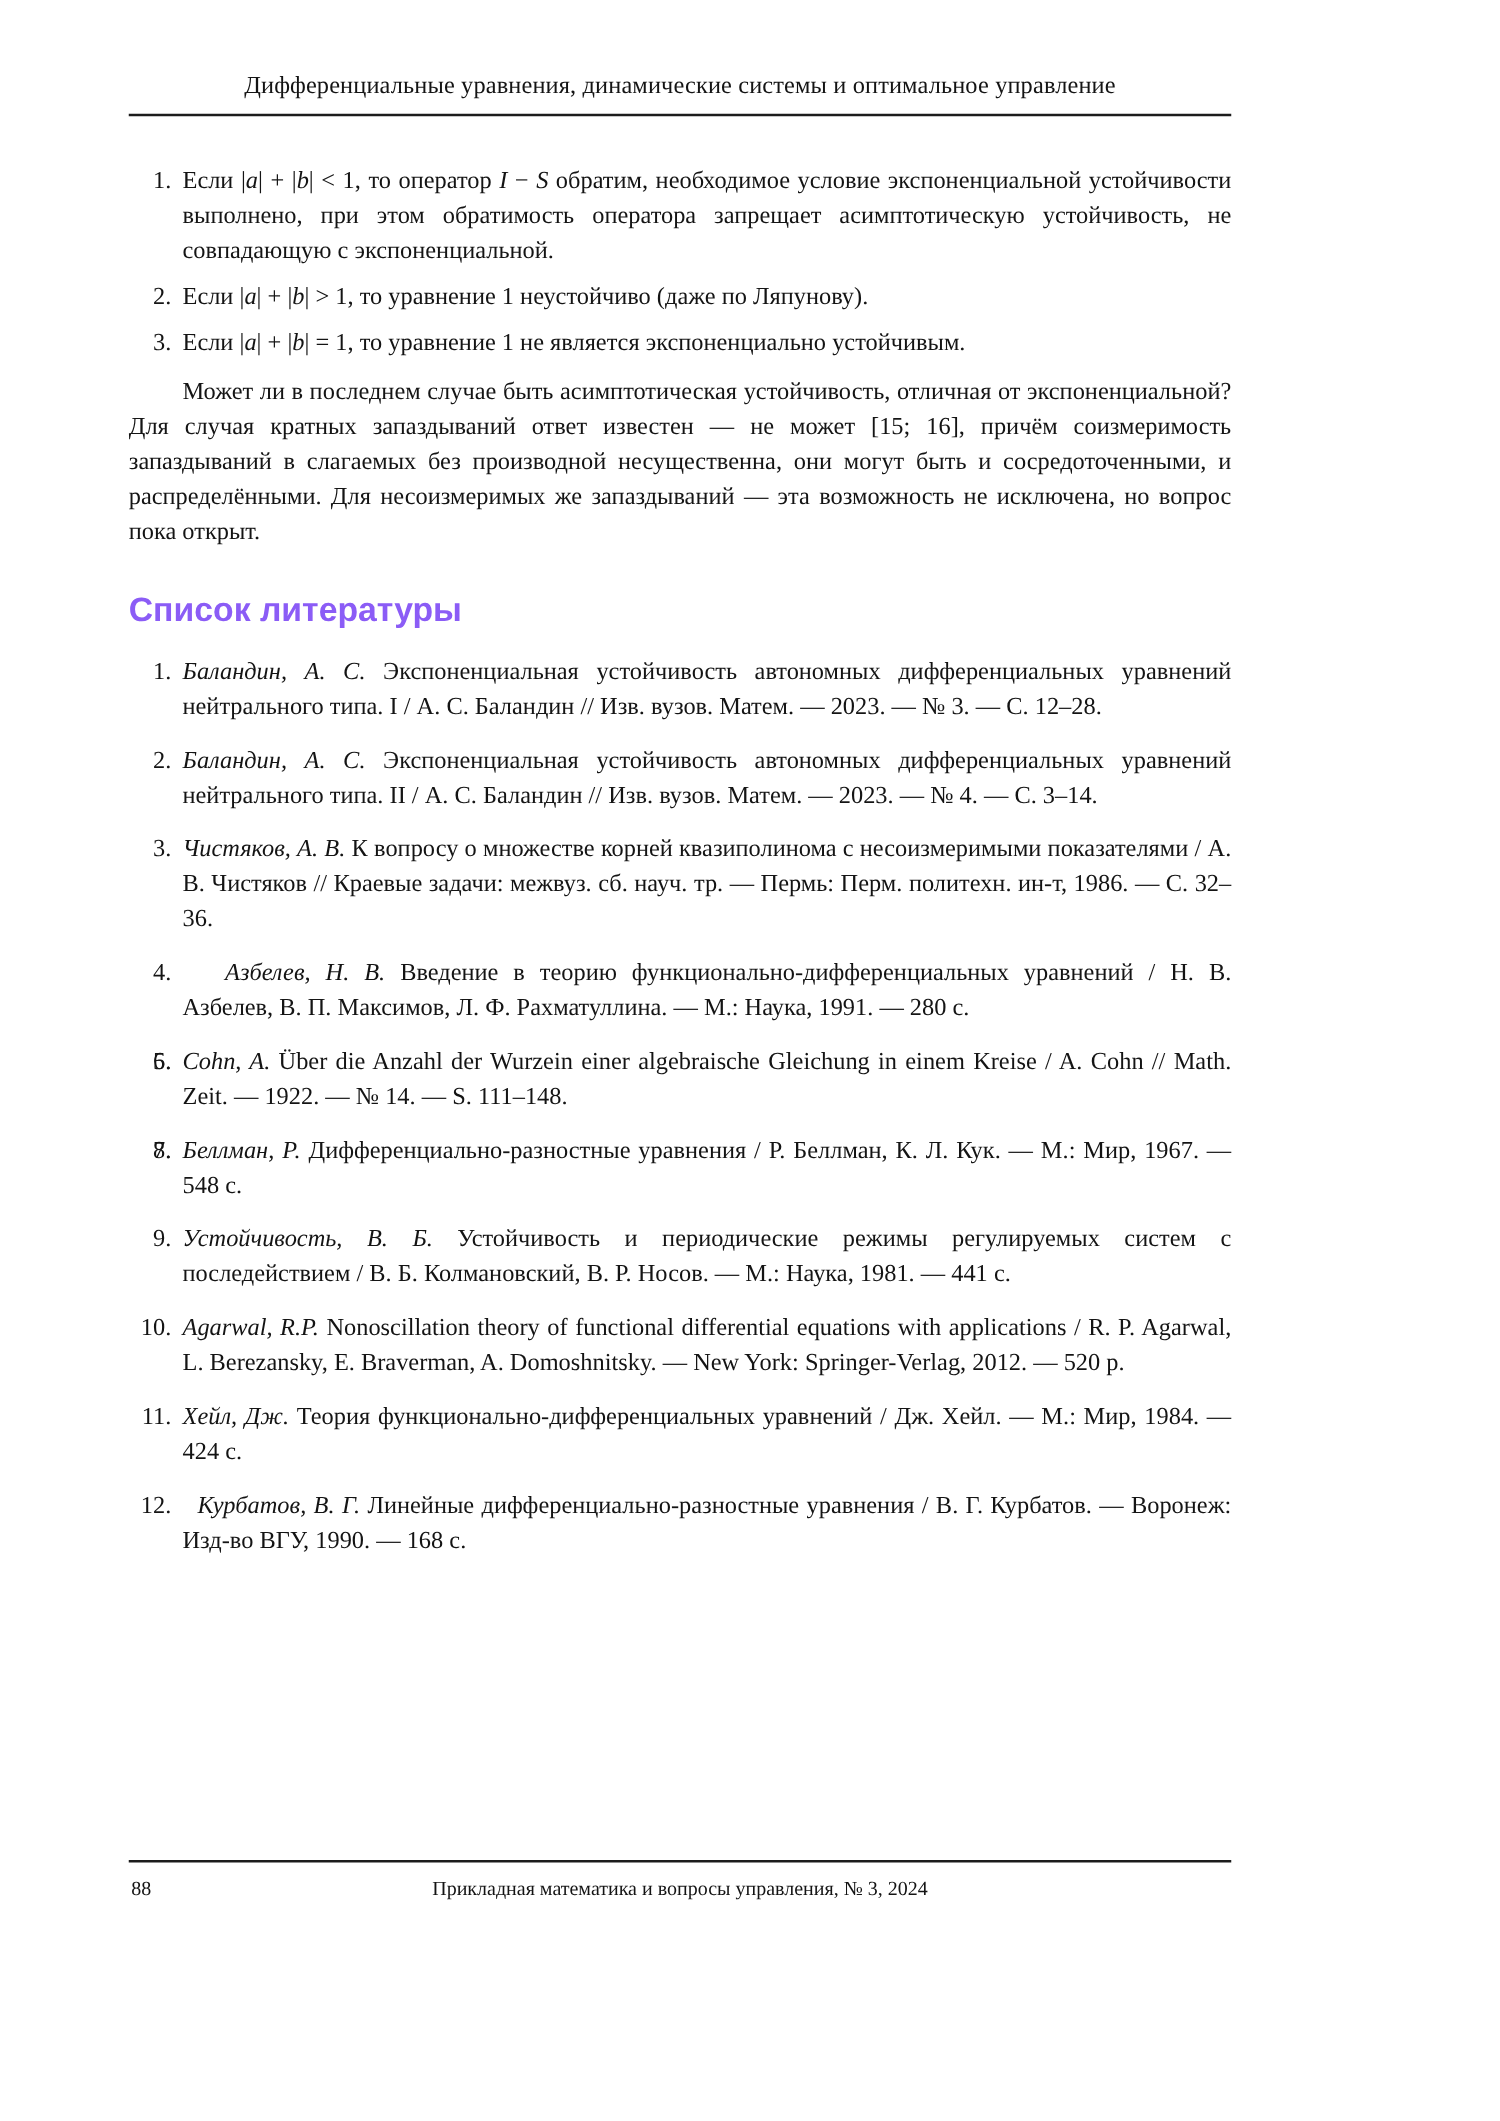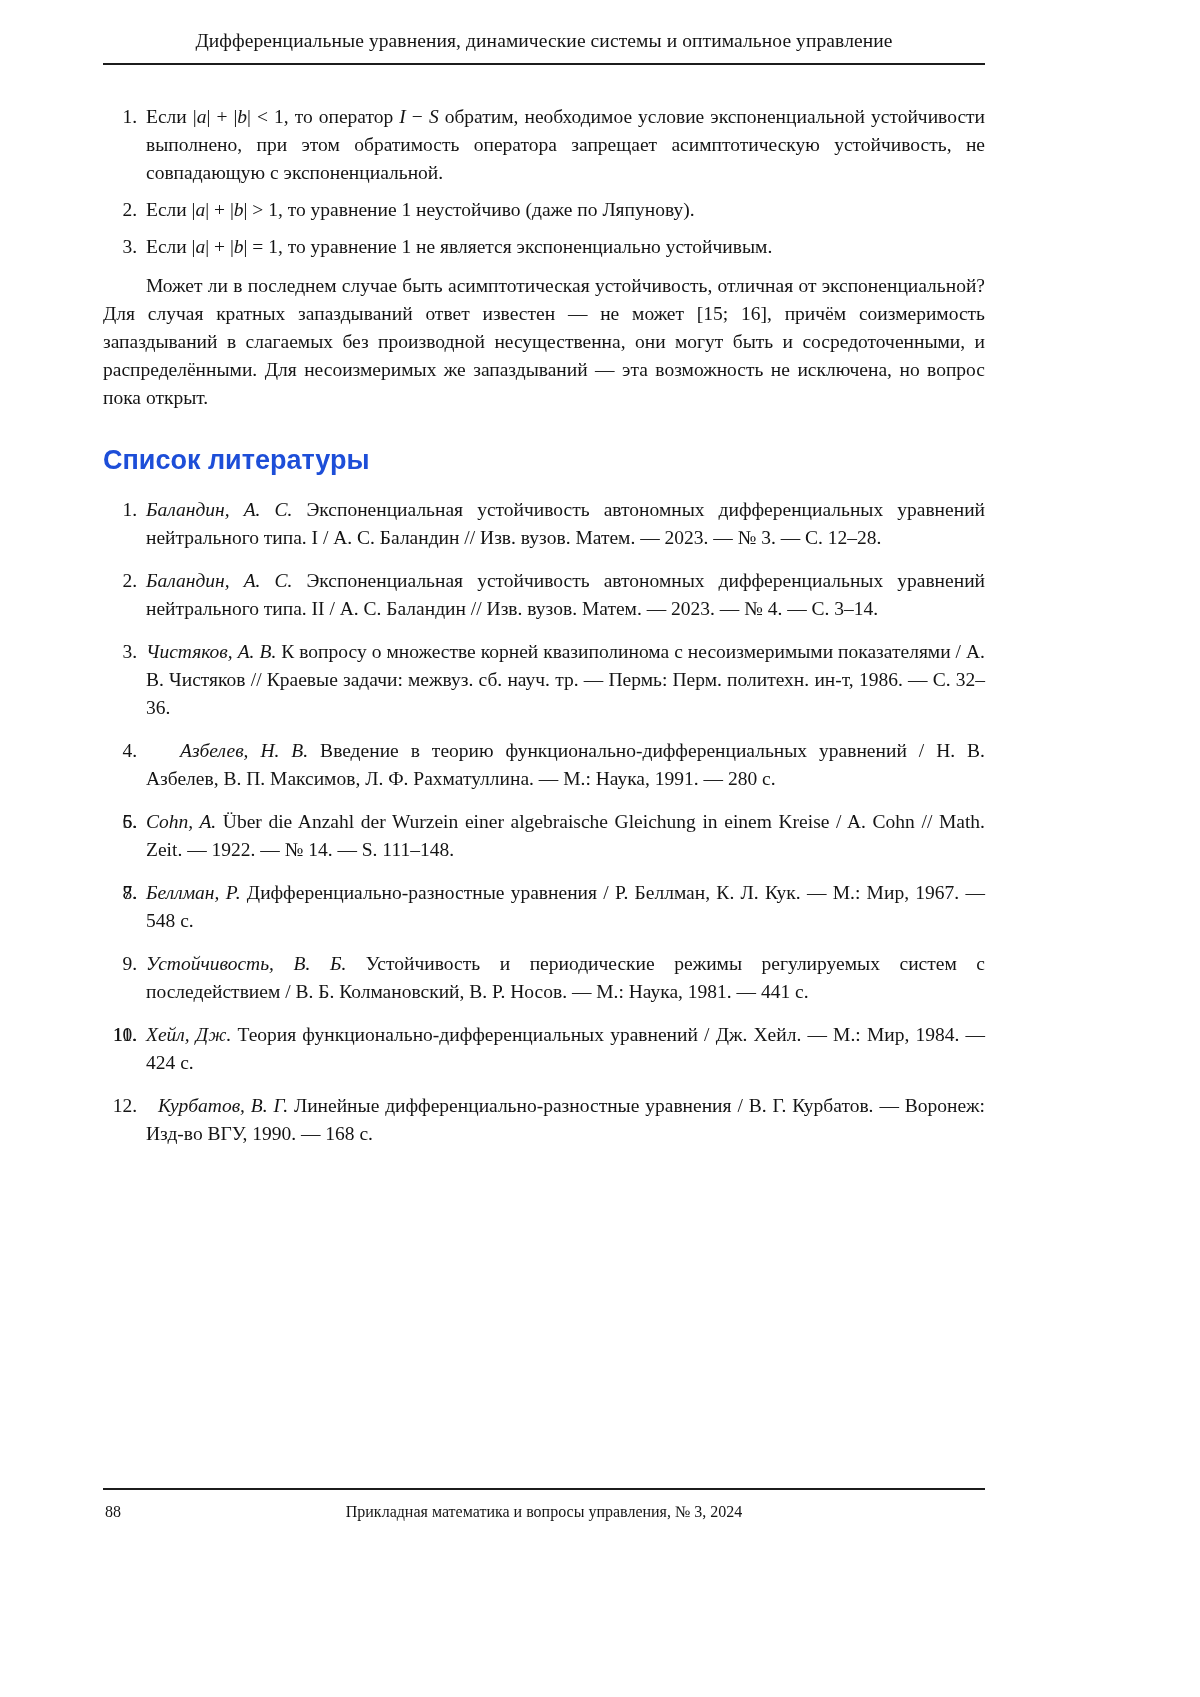--- a/index.html
+++ b/index.html
@@ -7,21 +7,21 @@
   .page {
     position: relative;
     width: 1200px;
     height: 1697px;
     background: #ffffff;
     color: #141414;
     font-family: "Liberation Serif", serif;
     overflow: hidden;
   }
   .content {
-    padding: 28px 215px 0 103px; 
+    padding: 56px 215px 0 103px; 
   }
   
   .running-title {
     text-align: center;
     font-size: 19.5px;
     line-height: 26px;
     letter-spacing: 0.1px;
   }
   .rule {
     border: none;
@@ -55,21 +55,21 @@
     font-size: 19.5px;
     line-height: 28px;
   }
   .refs-title {
     margin-top: 32px;
     margin-bottom: 20px;
     font-family: "Liberation Sans", sans-serif;
     font-weight: 700;
     font-size: 27px;
     line-height: 32px;
-    color: #1d4ed8;
+    color: #8b5cf6;
   }
   .references-list { margin-top: 0; }
   
   .footer {
     position: absolute;
     left: 103px;
     right: 215px;
     top: 1488px;
   }
   .footer-rule {
@@ -114,21 +114,21 @@
     <section class="list references-list">
         <div class="item"><span class="num">1.</span><span><span style="font-style: italic;">Баландин, А. С.</span><span> Экспоненциальная устойчивость автономных дифференциальных уравнений нейтрального типа. I / А. С. Баландин // Изв. вузов. Матем. — 2023. — № 3. — С. 12–28.</span></span></div>
         <div class="item"><span class="num">2.</span><span><span style="font-style: italic;">Баландин, А. С.</span><span> Экспоненциальная устойчивость автономных дифференциальных уравнений нейтрального типа. II / А. С. Баландин // Изв. вузов. Матем. — 2023. — № 4. — С. 3–14.</span></span></div>
         <div class="item"><span class="num">3.</span><span><span style="font-style: italic;">Чистяков, А. В.</span><span> К вопросу о множестве корней квазиполинома с несоизмеримыми показателями / А. В. Чистяков // Краевые задачи: межвуз. сб. науч. тр. — Пермь: Перм. политехн. ин-т, 1986. — С. 32–36.</span></span></div>
         <div class="item"><span class="num">4.</span><span><span style="font-style: italic; margin-left: 34px;">Азбелев, Н. В.</span><span> Введение в теорию функционально-дифференциальных уравнений / Н. В. Азбелев, В. П. Максимов, Л. Ф. Рахматуллина. — М.: Наука, 1991. — 280 с.</span></span></div>
         <div class="item"><span class="num">5.</span></div>
         <div class="item"><span class="num">6.</span><span><span style="font-style: italic;">Cohn, A.</span><span> Über die Anzahl der Wurzein einer algebraische Gleichung in einem Kreise / A. Cohn // Math. Zeit. — 1922. — № 14. — S. 111–148.</span></span></div>
         <div class="item"><span class="num">7.</span></div>
         <div class="item"><span class="num">8.</span><span><span style="font-style: italic; margin-top: 16px;">Беллман, Р.</span><span> Дифференциально-разностные уравнения / Р. Беллман, К. Л. Кук. — М.: Мир, 1967. — 548 с.</span></span></div>
         <div class="item"><span class="num">9.</span><span><span style="font-style: italic;">Устойчивость, В. Б.</span><span> Устойчивость и периодические режимы регулируемых систем с последействием / В. Б. Колмановский, В. Р. Носов. — М.: Наука, 1981. — 441 с.</span></span></div>
-        <div class="item"><span class="num">10.</span></div>
+        <div class="item"><span class="num">10.</span><span><span style="font-style: italic;">Agarwal, R.P.</span><span> Nonoscillation theory of functional differential equations with applications / R. P. Agarwal, L. Berezansky, E. Braverman, A. Domoshnitsky. — New York: Springer-Verlag, 2012. — 520 p.</span></span></div>
         <div class="item"><span class="num">11.</span><span><span style="font-style: italic;">Хейл, Дж.</span><span> Теория функционально-дифференциальных уравнений / Дж. Хейл. — М.: Мир, 1984. — 424 с.</span></span></div>
         <div class="item"><span class="num">12.</span><span><span style="font-style: italic; margin-left: 12px;">Курбатов, В. Г.</span><span> Линейные дифференциально-разностные уравнения / В. Г. Курбатов. — Воронеж: Изд-во ВГУ, 1990. — 168 с.</span></span></div>
       </section>
 
   </div>
 
   <footer class="footer">
     <hr class="footer-rule">
     <div class="footer-row">
       <span class="page-num">88</span>

